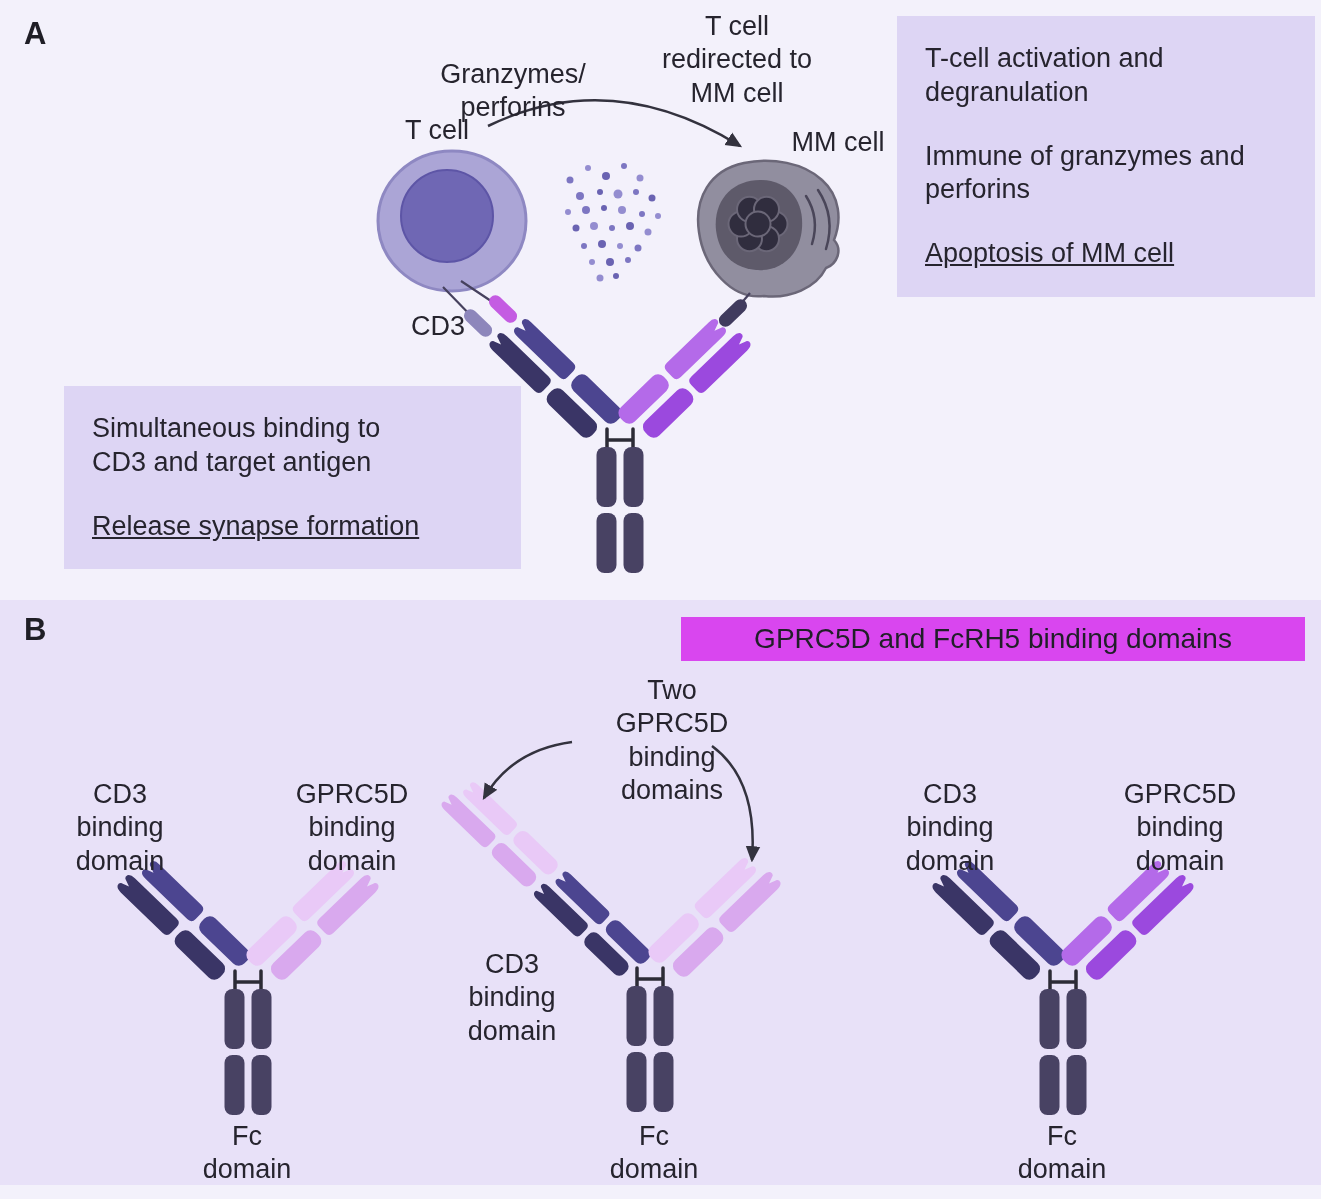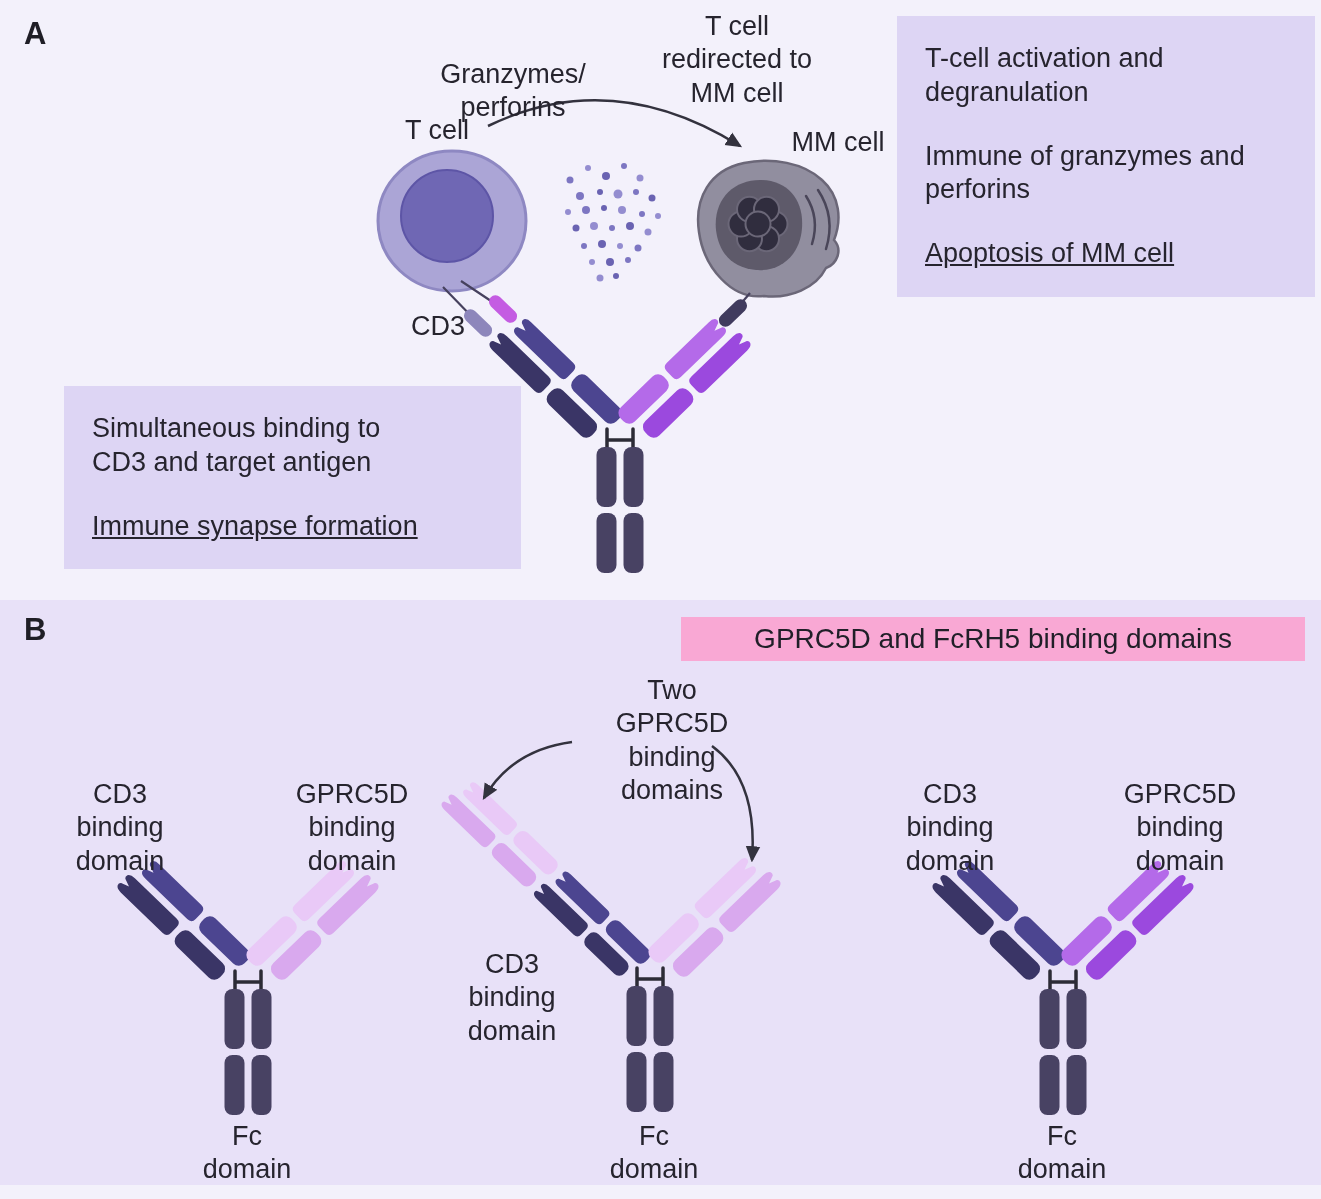--- a/index.html
+++ b/index.html
@@ -22,21 +22,21 @@
     position:absolute; font-size:31px; font-weight:bold; color:#1f1e26;
   }
   .info-box {
     position:absolute; background:#ddd5f4;
     padding:26px 28px; font-size:27px; line-height:1.25; color:#26242e;
   }
   .info-box p { white-space:pre-line; margin:0 0 30px 0; }
   .info-box p:last-child { margin-bottom:0;text-decoration:underline; }
   .header-bar {
     position:absolute; left:681px; top:617px; width:624px; height:44px;
-    background:#f9a8d4; display:flex; align-items:center; justify-content:center;
+    background:#d946ef; display:flex; align-items:center; justify-content:center;
     font-size:28px; color:#201f28;
   }
 </style>
 </head>
 <body>
 
 <div class="figure">
   <div class="panel-b-bg"></div>
 
   <svg class="gfx" viewBox="0 0 1321 1199">
@@ -256,21 +256,21 @@
   <div class="lbl" style="left:737px; top:10px;">T cell
 redirected to
 MM cell</div>
   <div class="lbl" style="left:437px; top:114px;">T cell</div>
   <div class="lbl" style="left:838px; top:126px;">MM cell</div>
   <div class="lbl" style="left:438px; top:310px;">CD3</div>
 
   <div class="info-box" style="left:64px; top:386px; width:457px;">
     <p>Simultaneous binding to
 CD3 and target antigen</p>
-    <p>Immune synapse formation</p>
+    <p>Release synapse formation</p>
   </div>
 
   <div class="info-box" style="left:889px; top:16px; width:418px;margin-left:8px;">
     <p>T-cell activation and
 degranulation</p>
     <p>Immune of granzymes and
 perforins</p>
     <p>Apoptosis of MM cell</p>
   </div>
 

